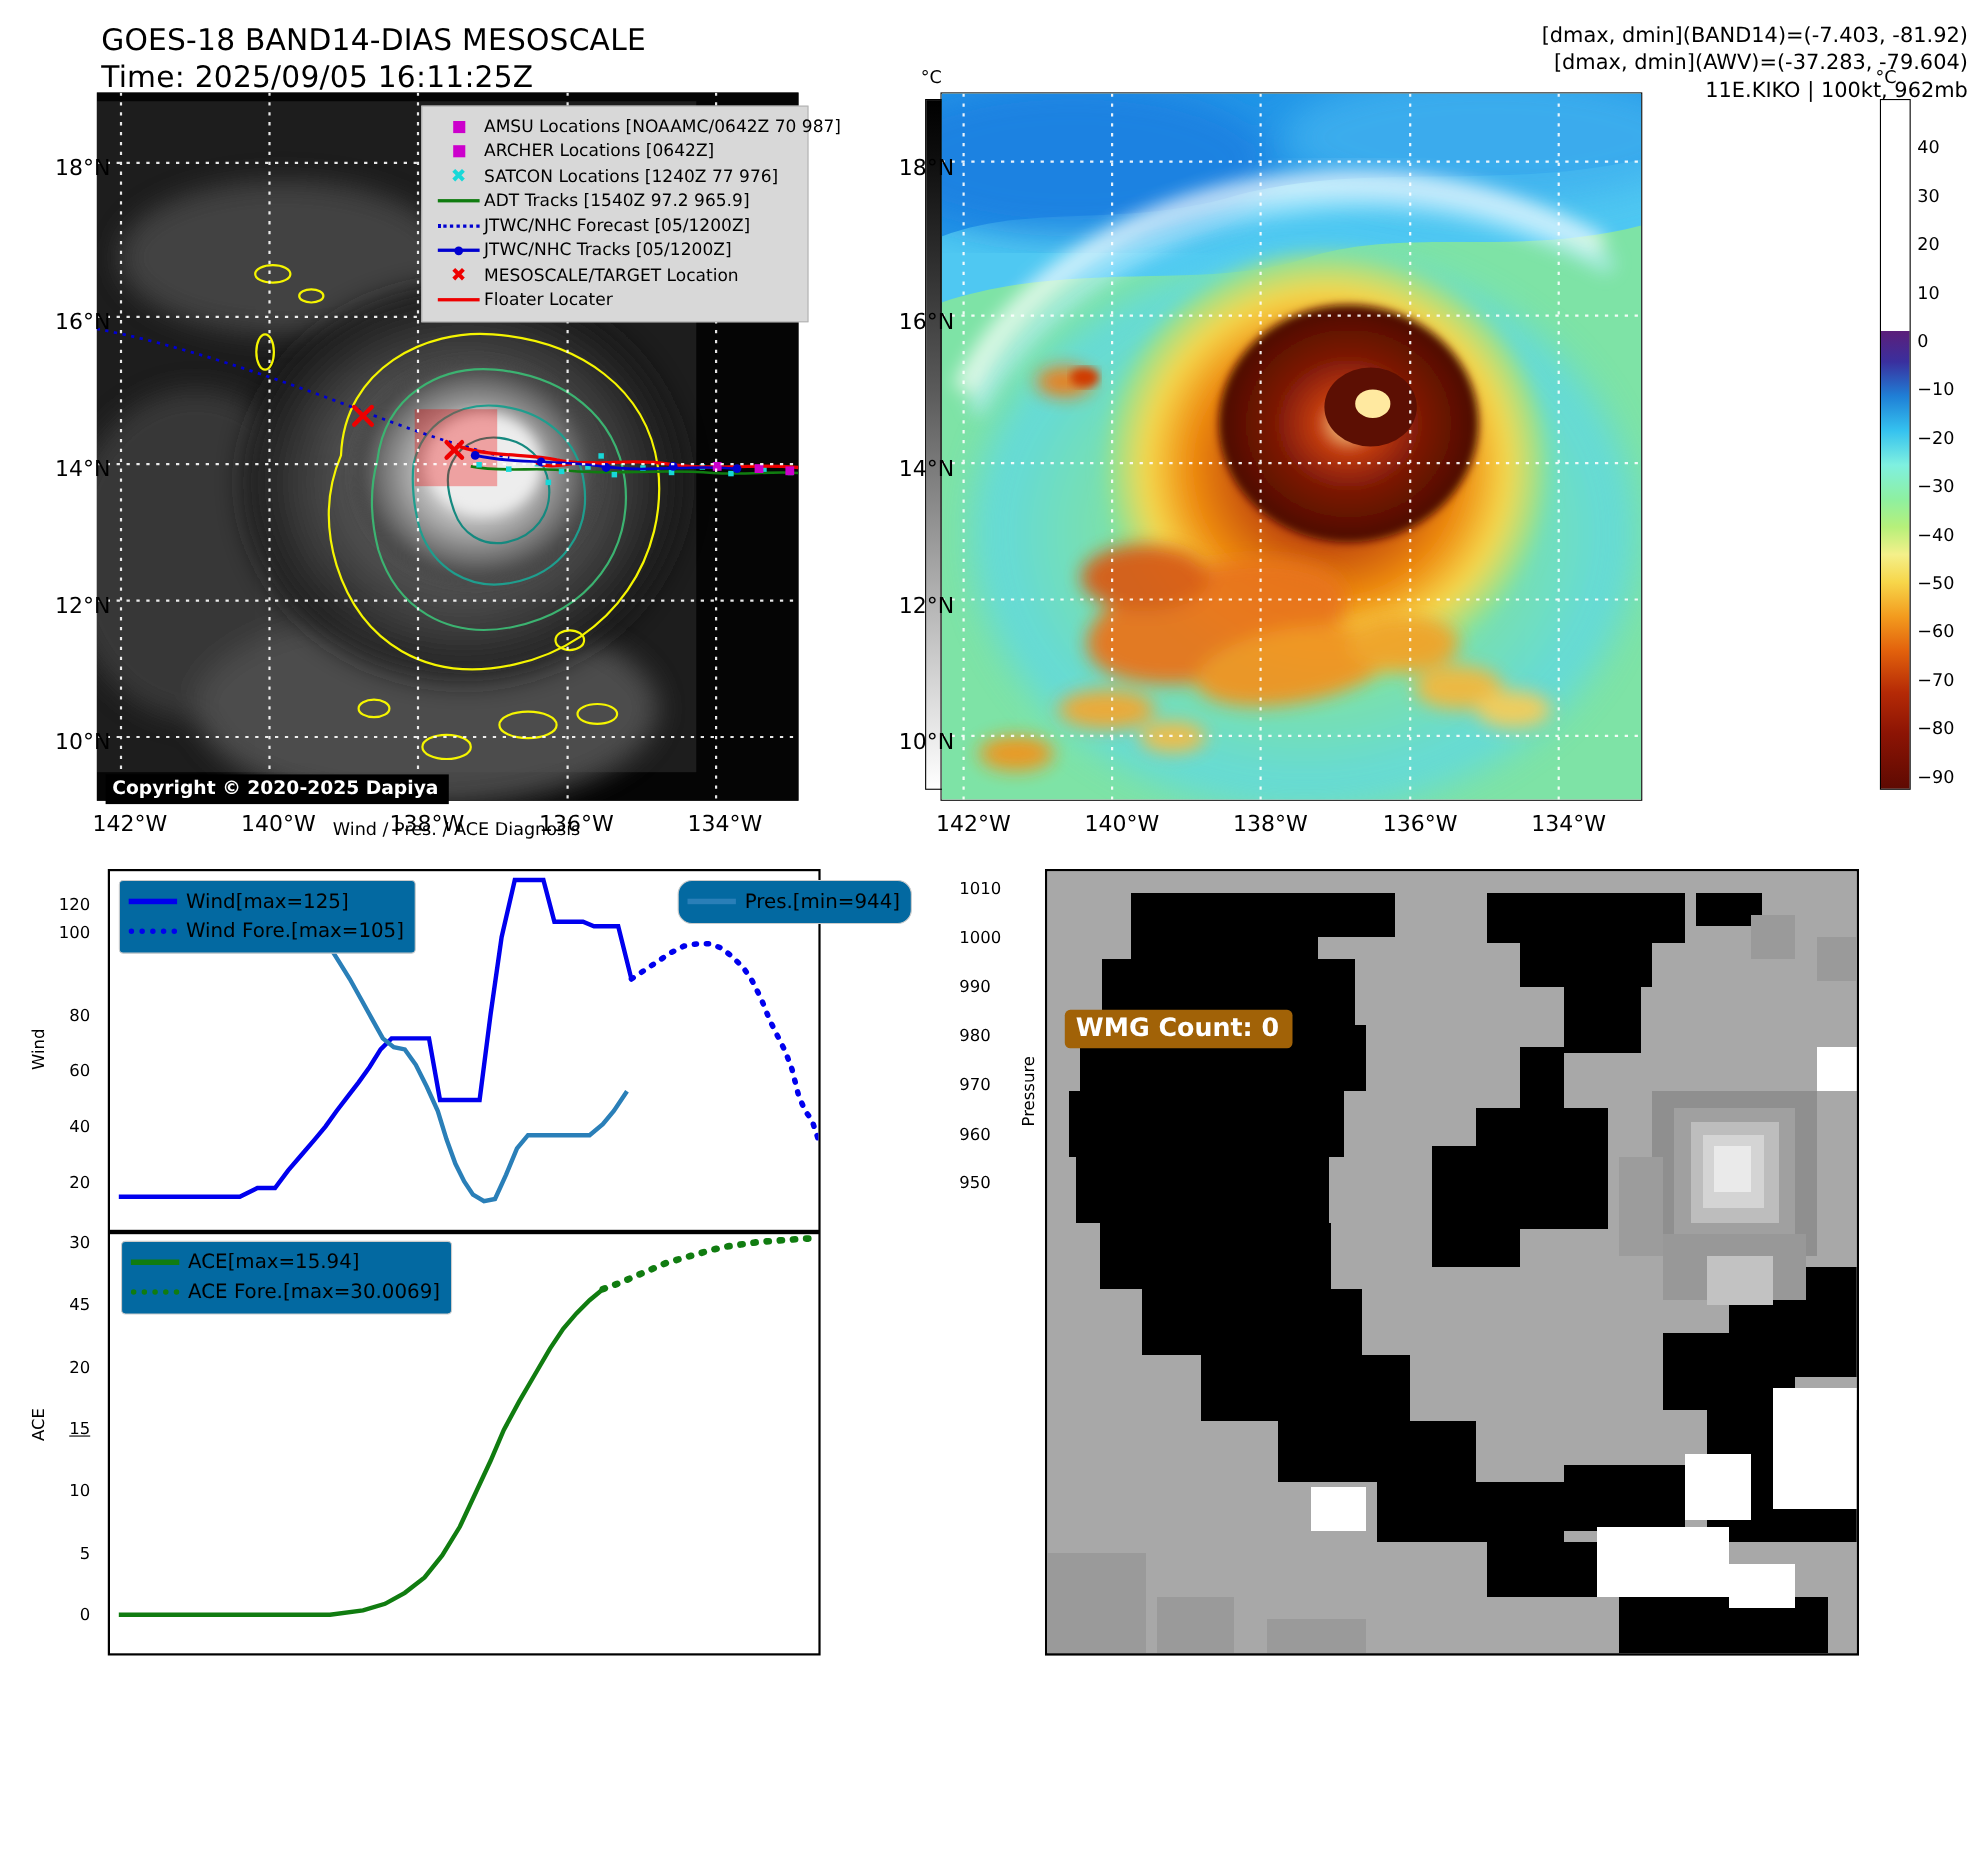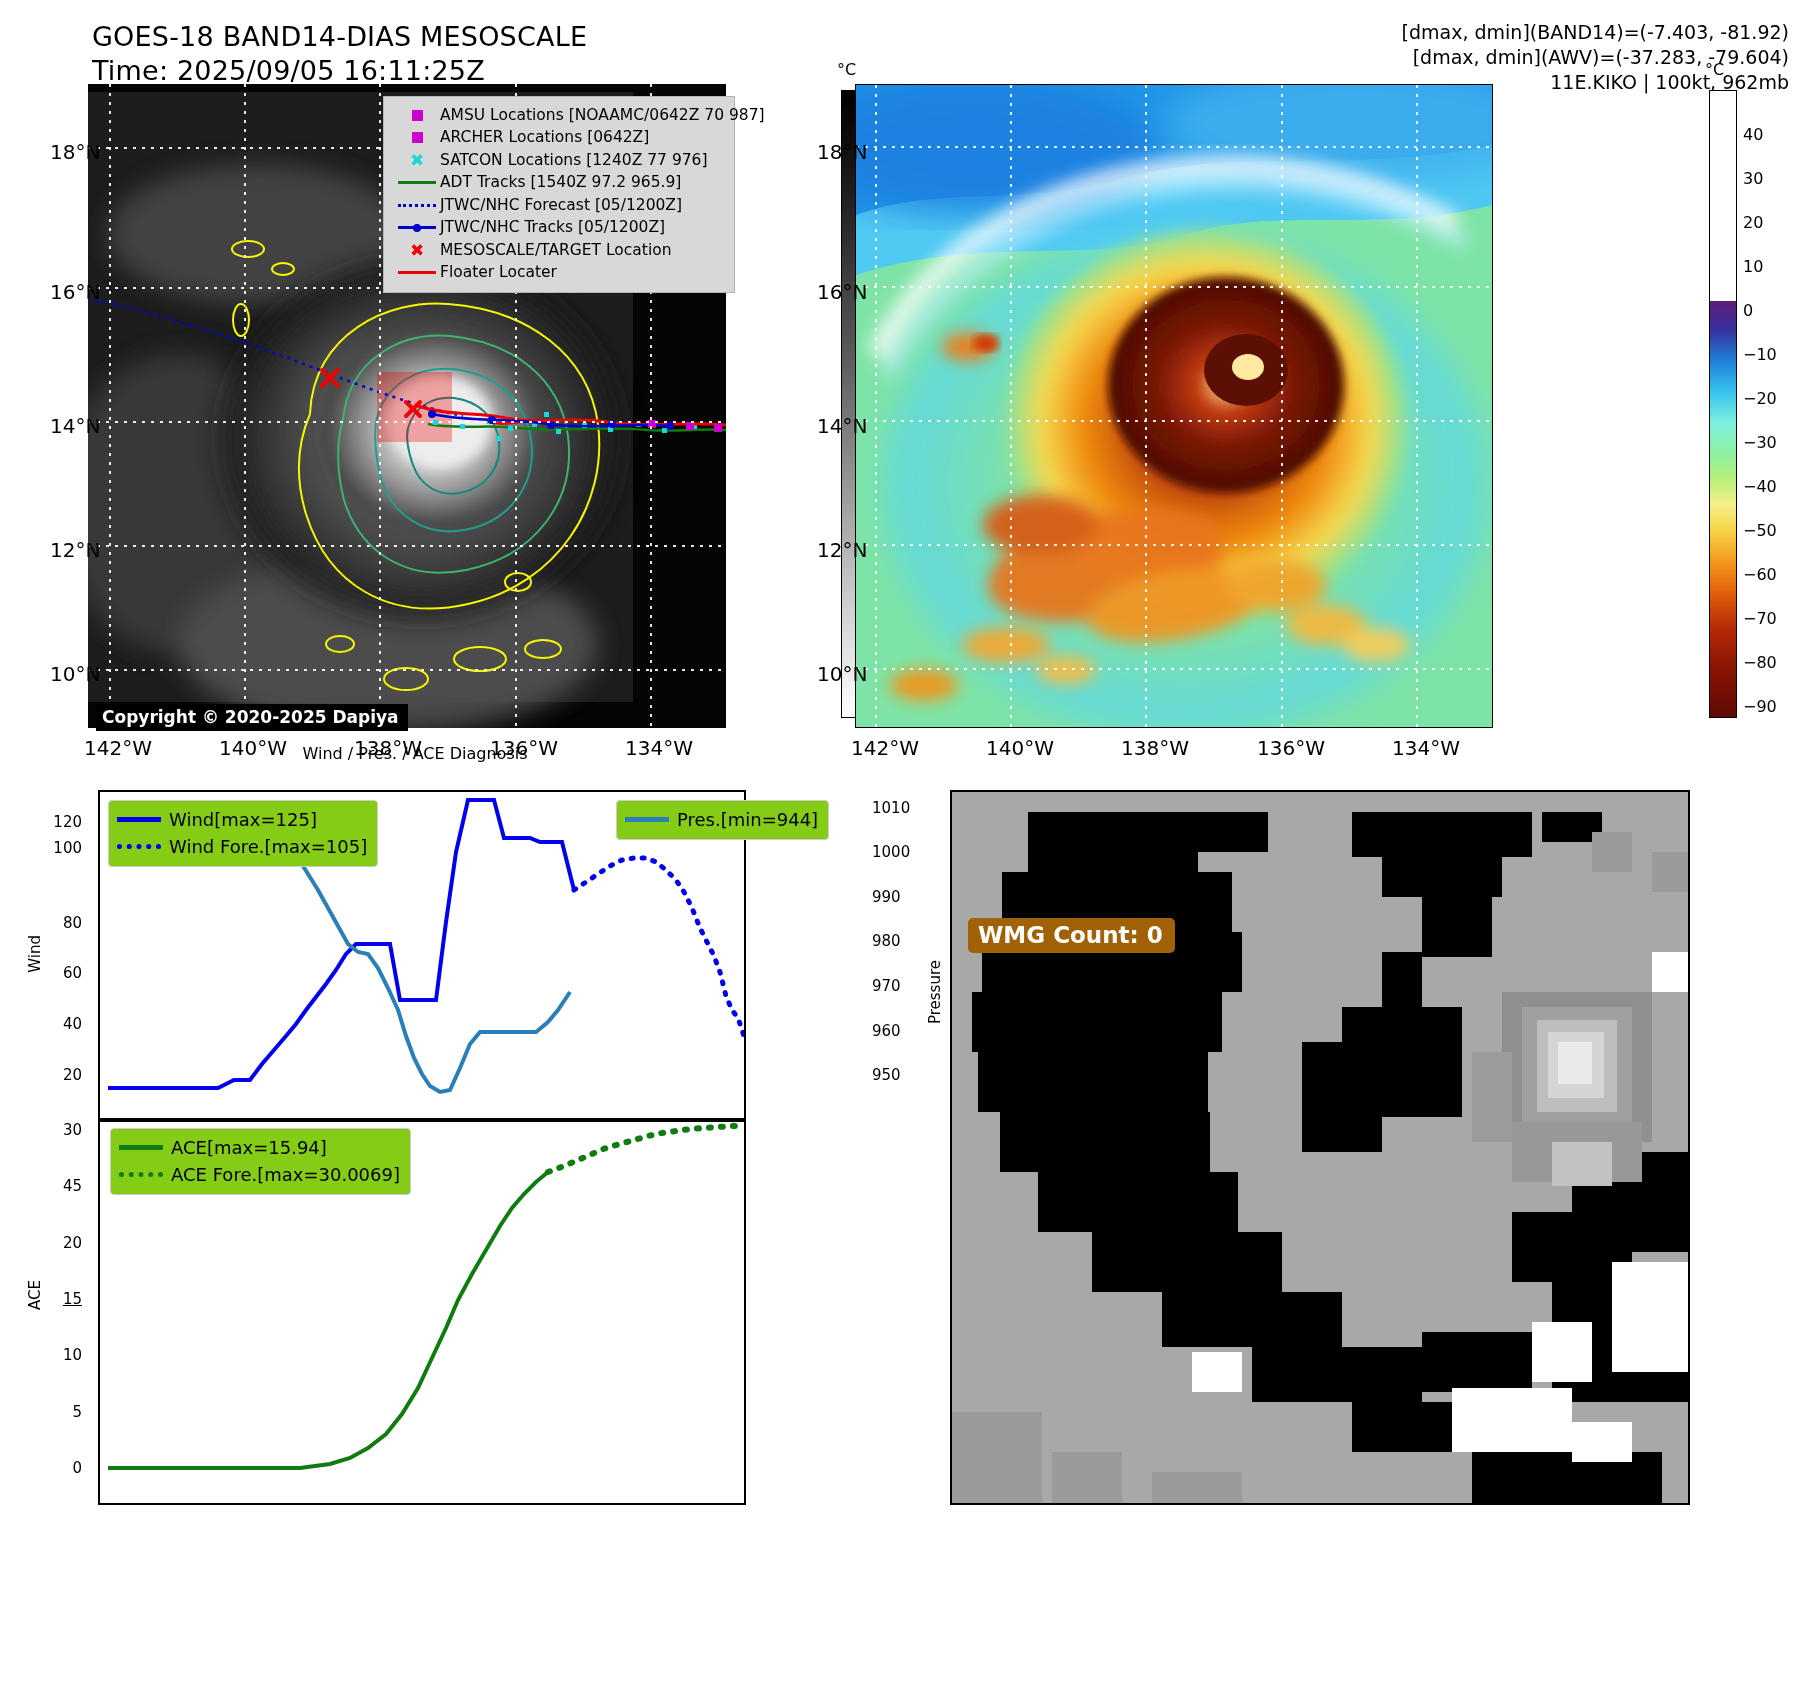--- a/index.html
+++ b/index.html
@@ -30,21 +30,21 @@
   .cbtick{position:absolute;left:34px;font-size:16px;transform:translateY(-50%);white-space:nowrap;}
   .cbunit{position:absolute;font-size:16px;}
   
   #map-right{left:855px;top:84px;width:638px;height:644px;overflow:hidden;border:1px solid #000;box-sizing:border-box;}
   
   #wpa-title{left:0;top:744px;width:830px;text-align:center;font-size:16px;}
   #wind-chart{left:98px;top:790px;width:648px;height:330px;border:2px solid #000;box-sizing:border-box;background:#fff;}
   #ace-chart{left:98px;top:1120px;width:648px;height:385px;border:2px solid #000;box-sizing:border-box;background:#fff;}
   .ytick{position:absolute;font-size:15px;transform:translateY(-50%);text-align:right;}
   .axlabel{position:absolute;font-size:15px;writing-mode:vertical-rl;transform:rotate(180deg);}
-  .chart-legend{position:absolute;background:#84cc16;border:1px solid #ccc;border-radius:4px;
+  .chart-legend{position:absolute;background:#0369a1;border:1px solid #ccc;border-radius:4px;
      padding:5px 10px 6px 8px;font-size:18px;line-height:1.5;white-space:nowrap;}
   .chart-legend .row{display:flex;align-items:center;}
   .chart-legend .key{width:52px;flex:0 0 52px;display:flex;align-items:center;}
   
   #wmg-panel{left:950px;top:790px;width:740px;height:715px;border:2px solid #000;box-sizing:border-box;
     background:#a8a8a8;overflow:hidden;}
   #wmg-badge{left:968px;top:918px;background:#a16207;color:#fff;font-weight:bold;font-size:23px;padding:4px 12px 5px 10px;border-radius:5px;}
   svg{display:block;}
 </style>
 </head>
@@ -419,21 +419,21 @@
       </span>
     <span>Wind[max=125]</span>
   </div>
   <div class="row">
     <span class="key">
         <i class="dln" style="border-color:#0000ee;border-top-width:5px;width:44px"></i>
       </span>
     <span>Wind Fore.[max=105]</span>
   </div>
 </div>
-<div class="chart-legend" style="left:616px;top:800px;">
+<div class="chart-legend" style="left:616px;top:800px;border-radius:13px;">
   <div class="row">
     <span class="key">
         <i class="ln" style="background:#2a7fb8;width:44px;height:5px"></i>
       </span>
     <span>Pres.[min=944]</span>
   </div>
 </div>
 
 <div class="abs" id="ace-chart">
   <svg width="644" height="381" viewBox="0 0 644 381">

